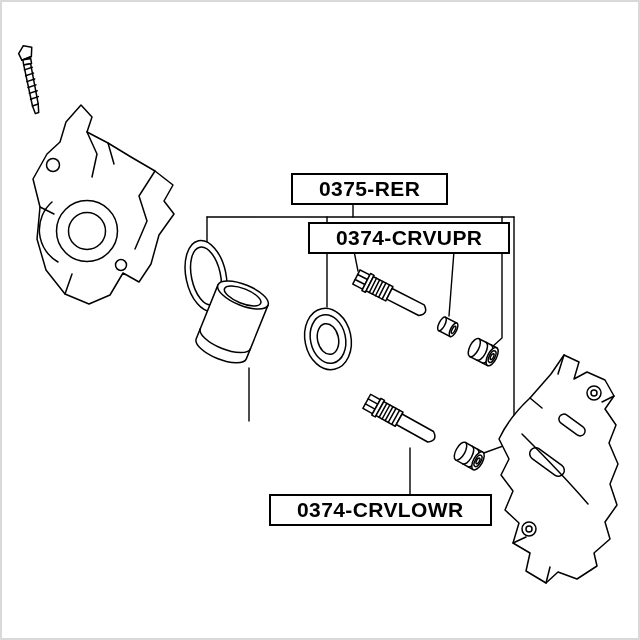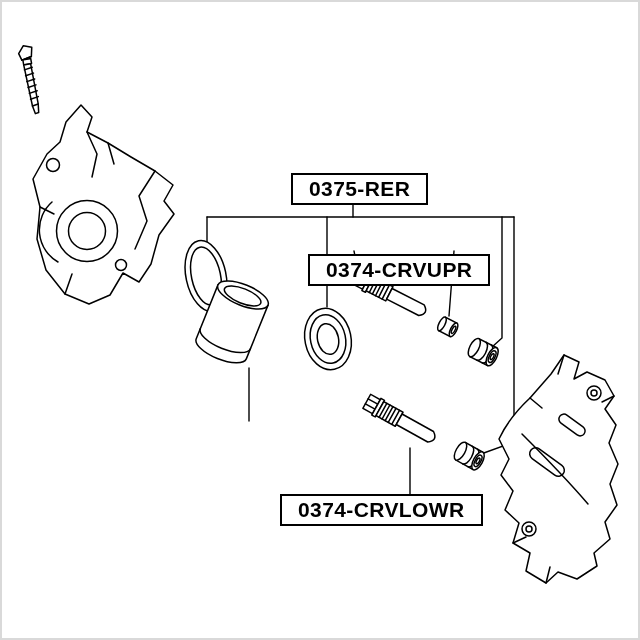--- a/index.html
+++ b/index.html
@@ -1,21 +1,21 @@
 <!DOCTYPE html>
 <html><head>
 <meta charset="utf-8">
 <style>
   * { margin:0; padding:0; box-sizing:border-box; }
   html,body { width:640px; height:640px; background:#ffffff; font-family:"Liberation Sans",sans-serif; }
   .canvas { position:relative; width:640px; height:640px; background:#fff; border:2px solid #d9d9d9; overflow:hidden; }
   .canvas > svg { position:absolute; left:0; top:0; }
   .label-box {
     position:absolute; border:2px solid #000; background:#fff; color:#000;
-    font-weight:bold; font-size:21px; line-height:1.15; padding:2px 16px;
+    font-weight:bold; font-size:21px; line-height:1.15; padding:2px 26px;
     white-space:nowrap; letter-spacing:0.4px;
   }
 </style>
 </head>
 <body>
 
 <div class="canvas">
 
   <svg width="636" height="636" viewBox="0 0 636 636">
     <defs>
@@ -147,18 +147,18 @@
         <path d="M612,394 L600,400"></path>
         <path d="M544,581 L548,565"></path>
         <path d="M511,541 L524,535"></path>
         <path d="M520,432 C540,452 562,474 586,502"></path>
       </g>
     </g>
   </svg>
 
   <div class="label-box" style="left:289px; top:171px;">0375-RER</div>
 
-  <div class="label-box" style="left:306px; top:220px;margin-top:32px;">0374-CRVUPR</div>
+  <div class="label-box" style="left:306px; top:220px;">0374-CRVUPR</div>
 
 
-  <div class="label-box" style="left:278px; top:492px;">0374-CRVLOWR</div>
+  <div class="label-box" style="left:267px; top:492px;">0374-CRVLOWR</div>
 
 </div>
 
 </body></html>

